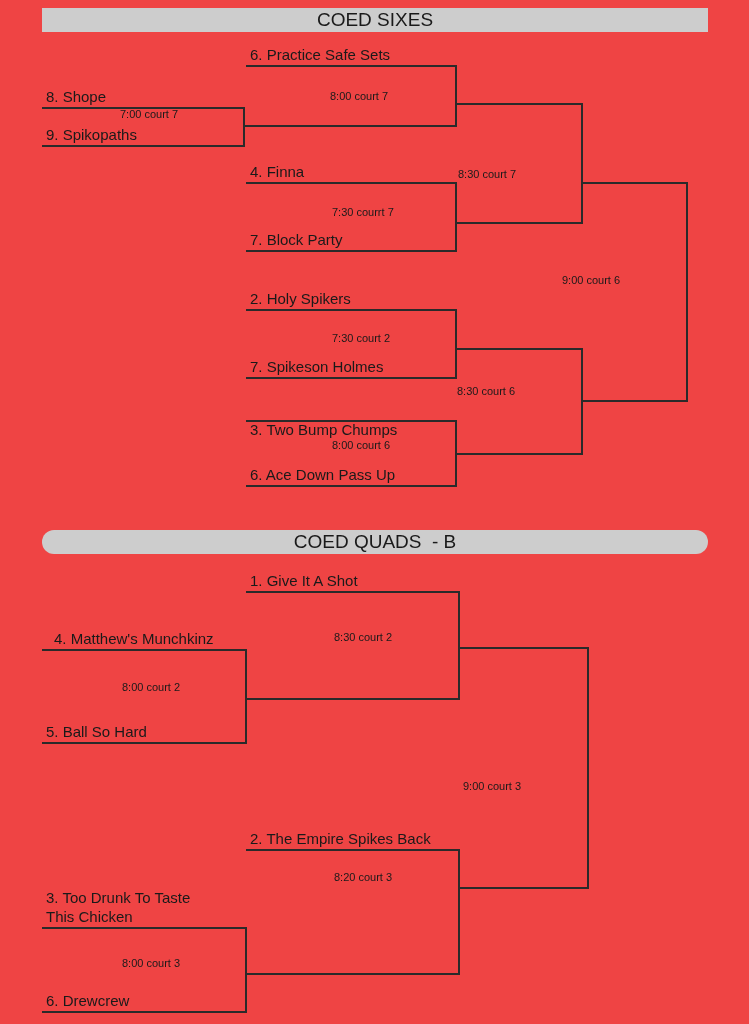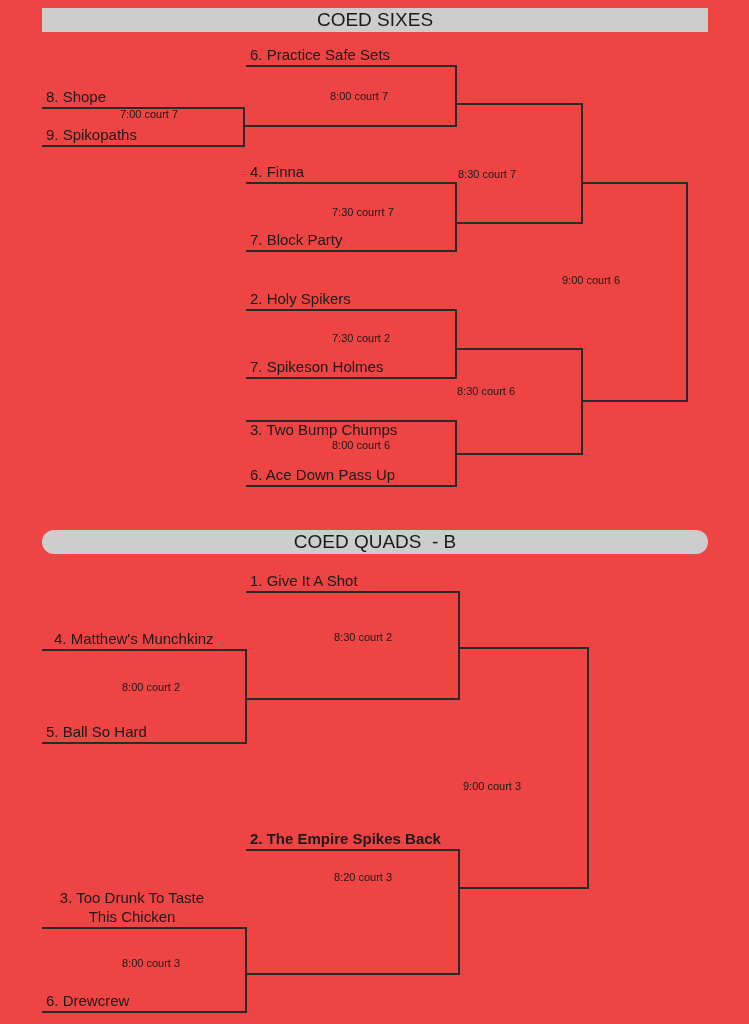--- a/index.html
+++ b/index.html
@@ -30,21 +30,20 @@
     position: absolute;
     font-size: 15px;
     line-height: 18px;
     white-space: nowrap;
     color: #1a1a1a;
   }
   .team.wrap {
     white-space: normal;
     width: 172px;
     line-height: 19px;
-    text-align: center;
   }
   .time {
     position: absolute;
     width: 120px;
     text-align: left;
     font-size: 11px;
     line-height: 18px;
     white-space: nowrap;
     color: #1a1a1a;
   }
@@ -100,21 +99,21 @@
   <div class="vline" style="left:455px; top:309px; height:70px;"></div>
   <div class="vline" style="left:455px; top:420px; height:67px;"></div>
   <div class="vline" style="left:581px; top:348px; height:107px;"></div>
   <div class="vline" style="left:686px; top:182px; height:220px;"></div>
 
   <div class="bar" style="top:530px;border-radius:12px;">COED QUADS  - B</div>
 
   <div class="team" style="left:250px; top:572px;">1. Give It A Shot</div>
   <div class="team" style="left:46px;  top:630px;margin-left:8px;">4. Matthew's Munchkinz</div>
   <div class="team" style="left:46px;  top:723px;">5. Ball So Hard</div>
-  <div class="team" style="left:250px; top:830px;font-weight:bold;">2. The Empire Spikes Back</div>
+  <div class="team" style="left:250px; top:830px;">2. The Empire Spikes Back</div>
   <div class="team wrap" style="left:46px; top:888px;">3. Too Drunk To Taste This Chicken</div>
   <div class="team" style="left:46px;  top:992px;">6. Drewcrew</div>
 
   <div class="time" style="left:122px; top:678px;">8:00 court 2</div>
   <div class="time" style="left:334px; top:628px;">8:30 court 2</div>
   <div class="time" style="left:463px; top:777px;">9:00 court 3</div>
   <div class="time" style="left:334px; top:868px;">8:20 court 3</div>
   <div class="time" style="left:122px; top:954px;">8:00 court 3</div>
 
   <div class="hline" style="left:246px; top:591px;  width:212px;"></div>

